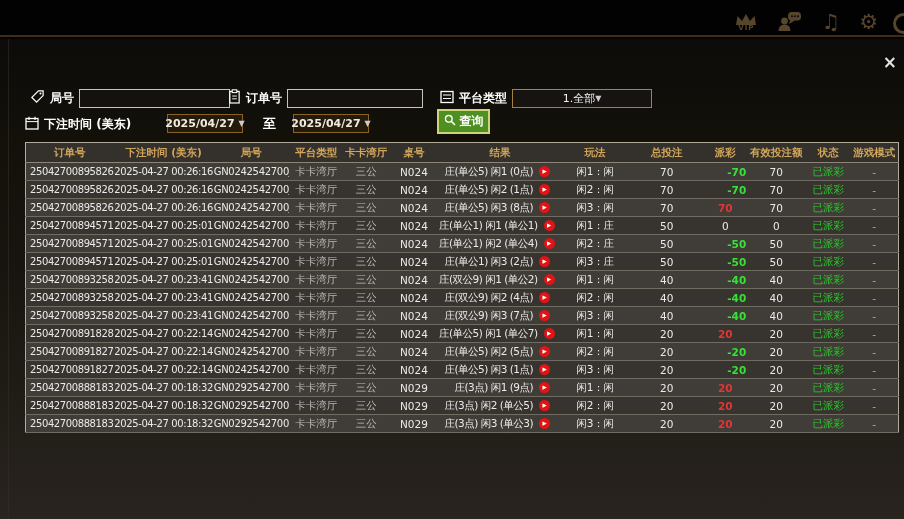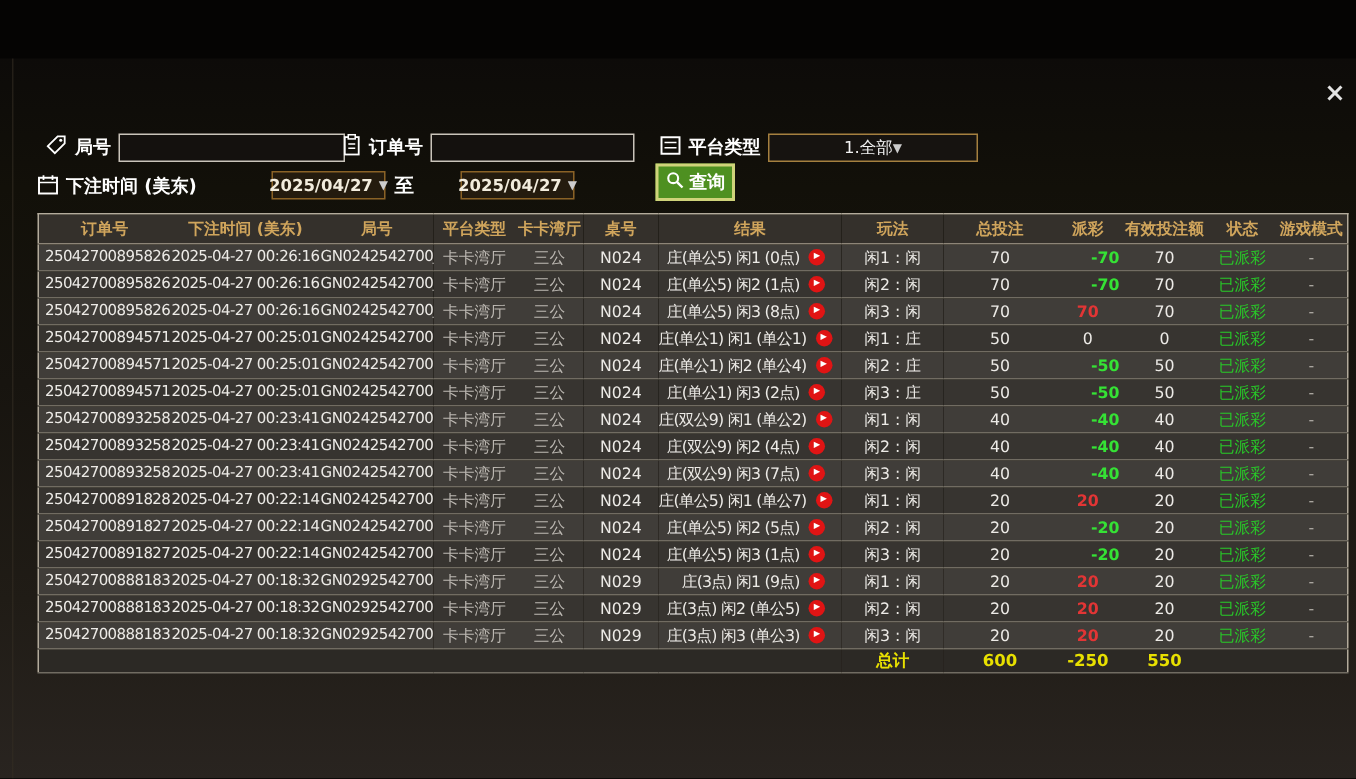--- a/index.html
+++ b/index.html
@@ -29,21 +29,21 @@
   .fgroup { position:absolute; display:flex; align-items:center; gap:5px; height:20px; }
   .lbl { color:#ffffff; font-size:12px; font-weight:bold; white-space:nowrap; }
   .inp { height:19px; background:#14110e; border:1px solid #c9c4ba; color:#e8e8e8;
          font-size:11px; padding:0 4px; font-family:inherit; }
   .sel { width:140px; height:19px; background:#161310; border:1px solid #a5803f; color:#f2f2f2;
          font-size:11px; display:flex; align-items:center; justify-content:center;
          padding:0 7px; cursor:pointer; }
   .sel .arr, .date .arr { font-size:8px; color:#cccccc; }
   .date { position:absolute; width:76px; height:19px; background:#241b0e; border:1px solid #8a6226;
           color:#f2ecdd; font-size:11px; font-weight:bold; display:flex; align-items:center;
-          justify-content:center; gap:4px; cursor:pointer;margin-left:14px; }
+          justify-content:center; gap:4px; cursor:pointer; }
   .to-lbl { position:absolute; color:#fff; font-size:13px; font-weight:bold; }
   .search-btn { position:absolute; left:437px; top:70px; width:53px; height:25px; background:#4e9021;
                 border:2px solid #cfd37a; color:#ffffff; font-size:12px; font-weight:bold;
                 display:flex; align-items:center; justify-content:center; gap:4px; cursor:pointer; }
 
   
   .tbl-wrap { position:absolute; left:25px; top:103px; }
   table { border-collapse:collapse; table-layout:fixed; width:874px; border:1px solid #b3ab9c; }
   thead th { height:20px; background:#34302b; color:#d0a55c; font-size:10.5px; font-weight:bold;
              border-bottom:1px solid #8d8578; white-space:nowrap; overflow:hidden; }
@@ -64,20 +64,44 @@
   td.pos { color:#e23535; font-weight:bold; }
   td.st  { color:#28c828; }
   tr.summary td { background:#2c2925; height:16px; border-bottom:1px solid #716c62; }
   tr.summary td.lab, tr.summary td.val { color:#e8e000; font-weight:bold; font-size:11px; }
 </style>
 </head>
 <body>
 
 <div class="screen">
 
+  <div class="topbar">
+    <div class="topbar-icons">
+      <div class="tb-icon vip-wrap">
+        <svg width="24" height="13" viewBox="0 0 24 13">
+            <path d="M2 12 L3.5 3 L8 8 L12 1 L16 8 L20.5 3 L22 12 Z" fill="#57452c"></path>
+          </svg>
+        <span class="vip-text">VIP</span>
+      </div>
+      <div class="tb-icon">
+        <svg width="25" height="20" viewBox="0 0 25 20">
+          <rect x="11" y="1" width="13" height="8.5" rx="3.5" fill="#57452c"></rect>
+          <path d="M13.5 8.5 L12 13 L18 9.5 Z" fill="#57452c"></path>
+          <circle cx="15" cy="5.2" r="1" fill="#0a0a0a"></circle>
+            <circle cx="18" cy="5.2" r="1" fill="#0a0a0a"></circle>
+            <circle cx="21" cy="5.2" r="1" fill="#0a0a0a"></circle>
+          <circle cx="7.5" cy="10" r="3.4" fill="#57452c"></circle>
+          <path d="M1.5 20 Q1.5 13.5 7.5 13.5 Q13.5 13.5 13.5 20 Z" fill="#57452c"></path>
+        </svg>
+      </div>
+      <div class="tb-icon glyph-icon">♫</div>
+      <div class="tb-icon glyph-icon">⚙</div>
+    </div>
+    <div class="partial-circle"></div>
+  </div>
 
   <div class="modal">
     <div class="seam"></div>
     <div class="close-btn">×</div>
 
     <div class="fgroup" style="left:30px; top:49px;">
       <span>
         <svg width="15" height="15" viewBox="0 0 16 16">
             <path d="M2 9 L9 2 L14 2 L14 7 L7 14 Z" fill="none" stroke="#ffffff" stroke-width="1.3"></path>
             <circle cx="11.2" cy="4.8" r="1.1" fill="#ffffff"></circle>
@@ -400,25 +424,17 @@
               <td class="dim">三公</td>
               <td>N029</td>
               <td class="result"><span>庄(3点) 闲3 (单公3)</span><span class="play">▶</span></td>
               <td>闲3 : 闲</td>
               <td>20</td>
               <td class="pos">20</td>
               <td>20</td>
               <td class="st">已派彩</td>
               <td class="dim2">-</td>
             </tr>
-            <tr class="summary">
-              <td colspan="7"></td>
-              <td class="lab">总计</td>
-              <td class="val">600</td>
-              <td class="val">-250</td>
-              <td class="val">550</td>
-              <td colspan="2"></td>
-            </tr>
           </tbody>
       </table>
     </div>
   </div>
 </div>
 
 </body></html>

